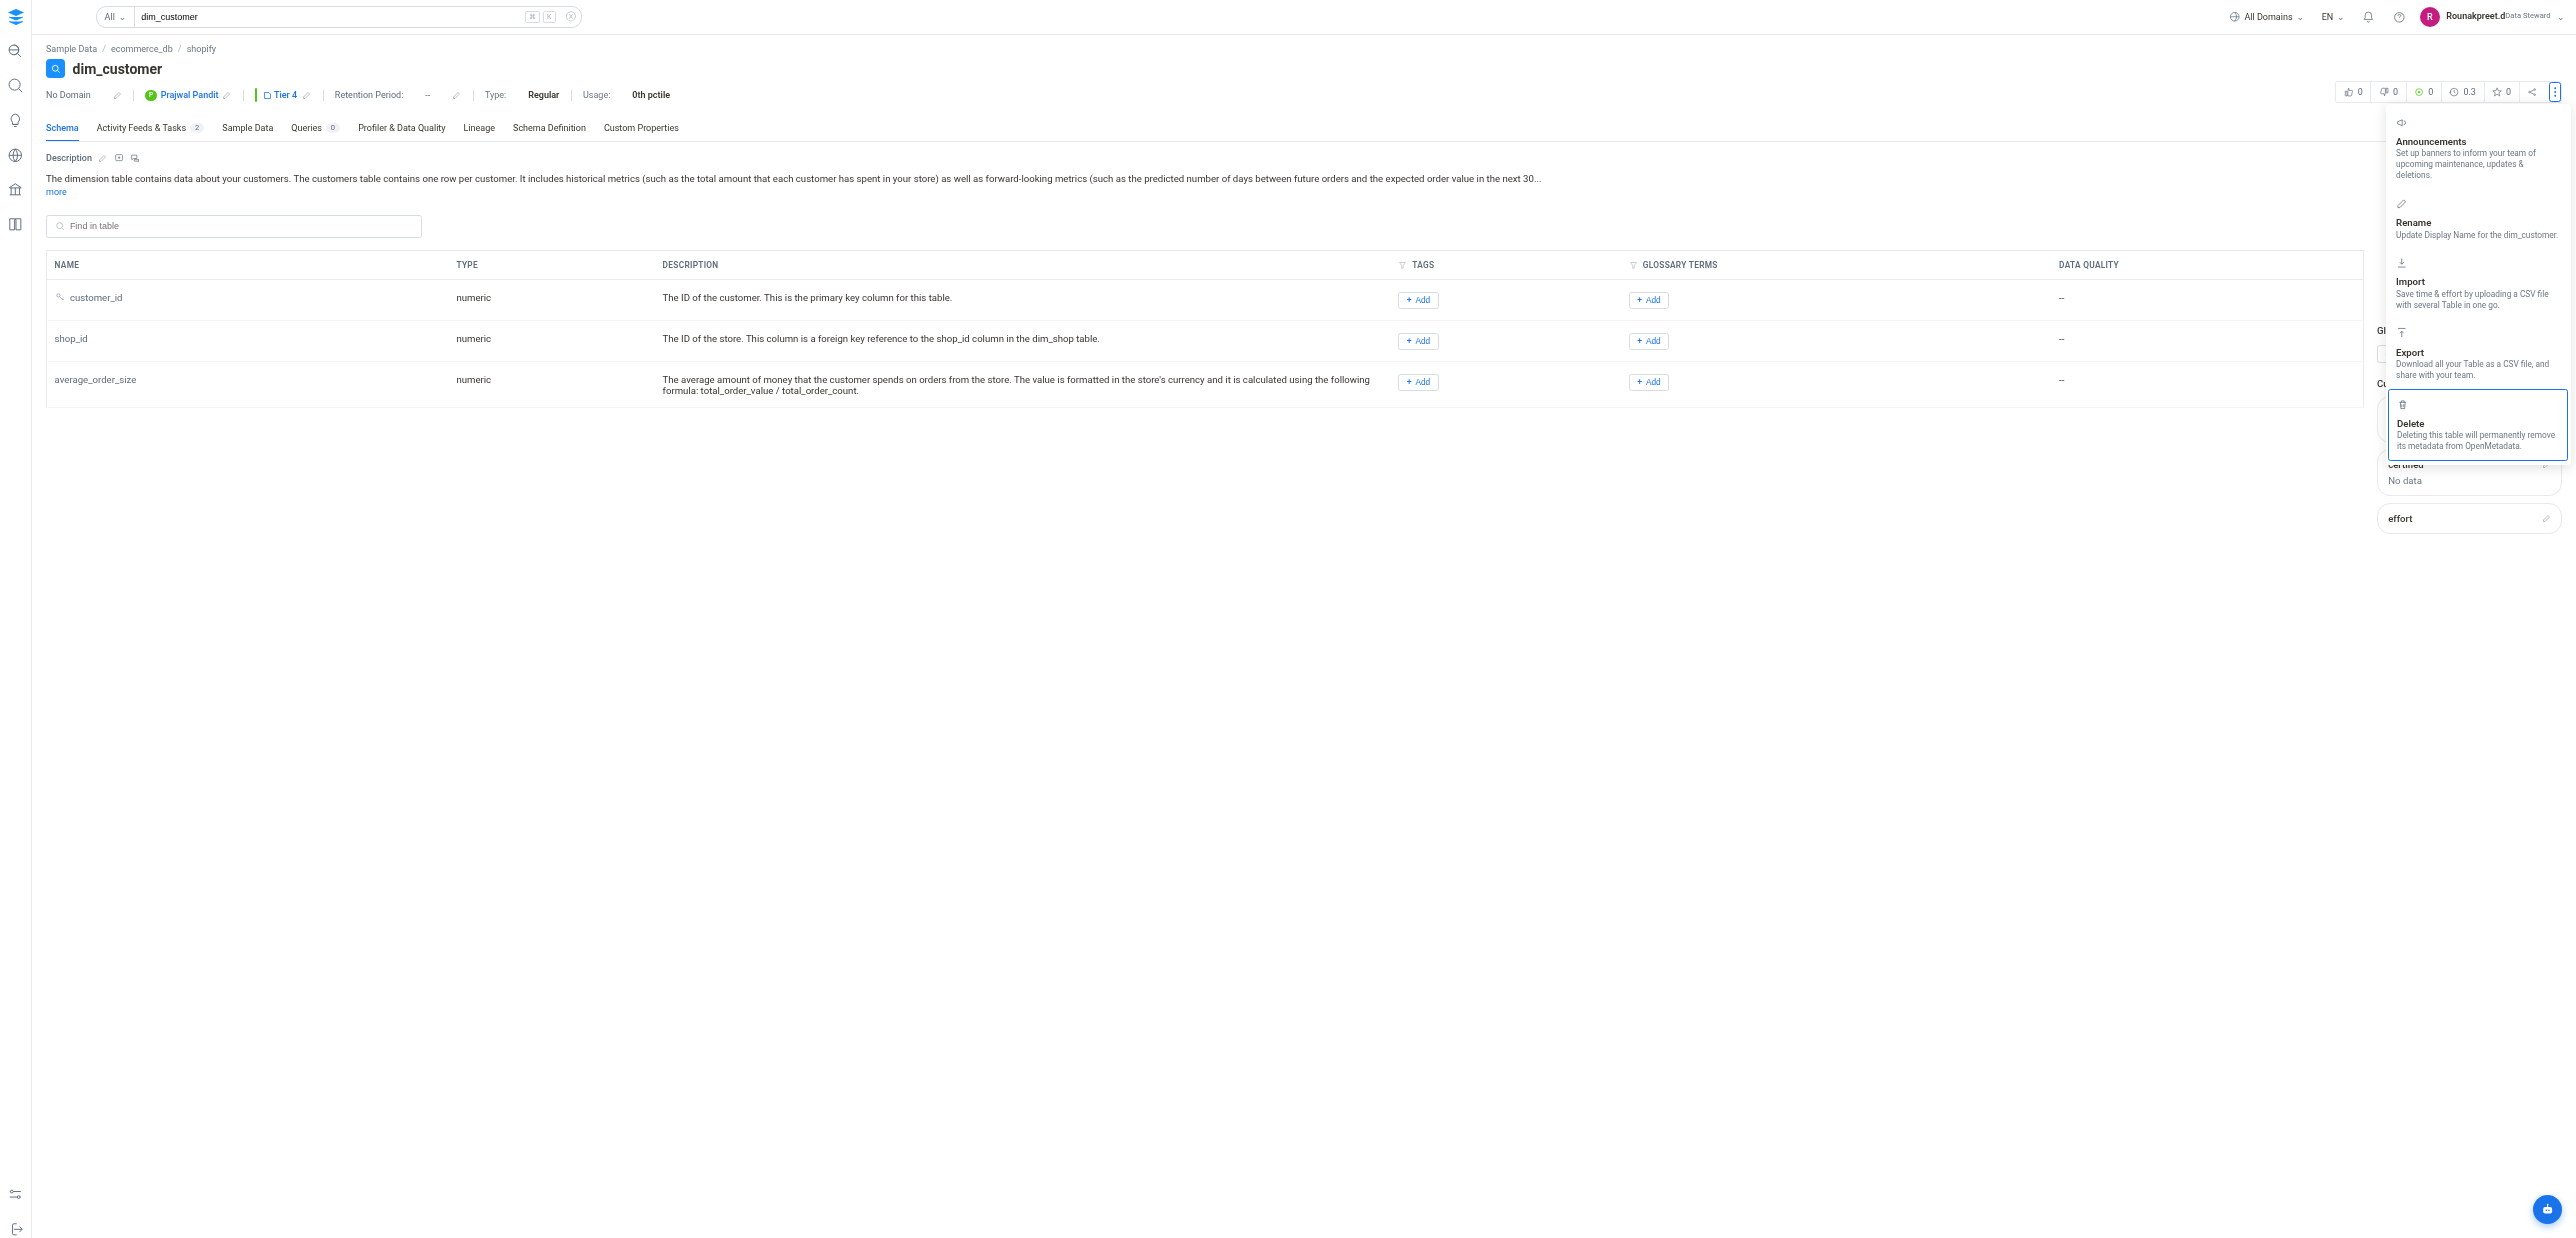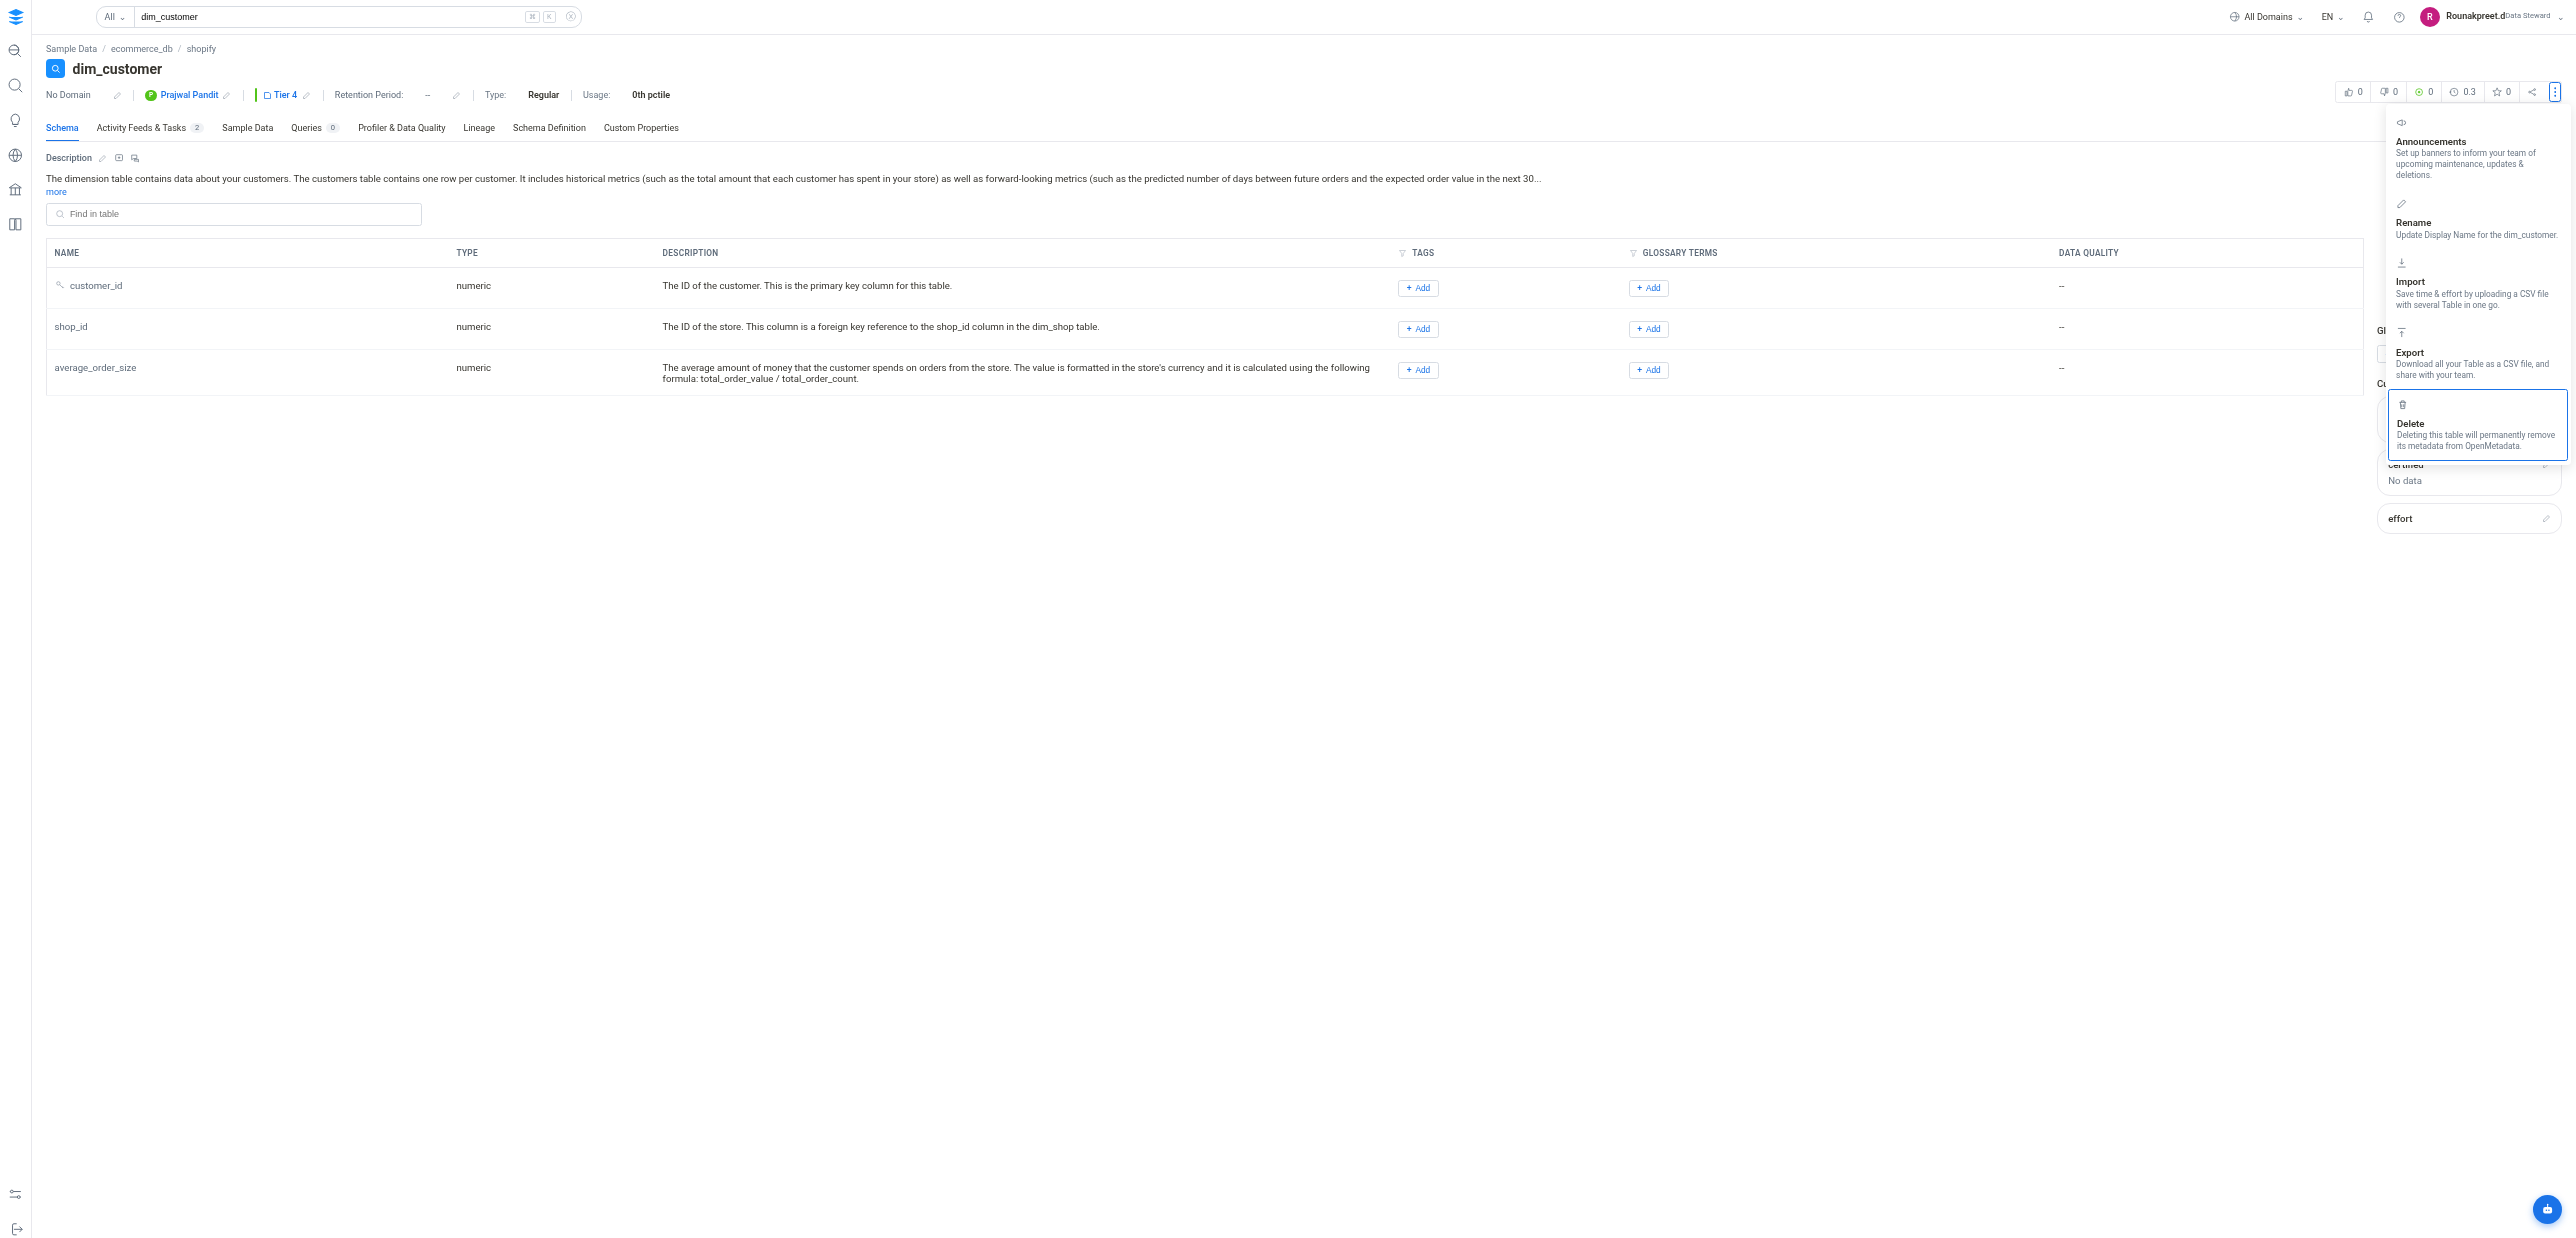--- a/index.html
+++ b/index.html
@@ -49,21 +49,21 @@
 .tab { padding: 5.1px 0 7.6px; cursor: pointer; color: #37352f; display: flex; align-items: center; gap: 3.8px; }
 .tab.active { color: #1a73e8; border-bottom: 1.3px solid #1a73e8; font-weight: 500; margin-bottom: -0.6px; }
 .tab-badge { background: #f0f2f5; border-radius: 6.4px; padding: 0.6px 5.1px; font-size: 7.6px; color: #5e6b7a; }
 
 .body-row { display: flex; gap: 12.7px; margin-top: 11.5px; }
 .body-main { flex: 1; min-width: 0; }
 .body-side { width: 185px; flex-shrink: 0; }
 .desc-head { display: flex; align-items: center; gap: 6.4px; color: #5e6b7a; font-weight: 500; }
 .desc-text { margin-top: 9px; font-size: 9.6px; line-height: 1.55; color: #37352f; }
 .more-link { color: #1a73e8; cursor: pointer; font-size: 9px; }
-.find-row { margin-top: 6px; }
+.find-row { margin-top: 18px; }
 .find-input-wrap { display: flex; align-items: center; gap: 5.1px; border: 0.6px solid #d7dce3; border-radius: 2.5px; padding: 5.1px 7.6px; width: 376px; }
 .find-input-wrap input { border: none; outline: none; flex: 1; font-size: 9px; }
 
 table.schema { width: 100%; border-collapse: collapse; margin-top: 12.7px; border: 0.6px solid #e8e8ed; }
 table.schema th { text-align: left; padding: 9px 7.6px; font-size: 8.3px; letter-spacing: 0.3px; color: #5e6b7a; font-weight: 600; border-bottom: 0.6px solid #e8e8ed; }
 table.schema td { padding: 11.5px 7.6px; vertical-align: top; border-bottom: 0.6px solid #f2f4f7; font-size: 9.6px; }
 .th-ic { display: flex; align-items: center; gap: 5.1px; }
 .filter-ic { width: 9px; height: 9px; color: #a9b2bd; }
 .name-cell { display: flex; align-items: center; gap: 5.1px; color: #5e6b7a; }
 .key-ic { width: 10.2px; height: 10.2px; color: #8c96a3; }

